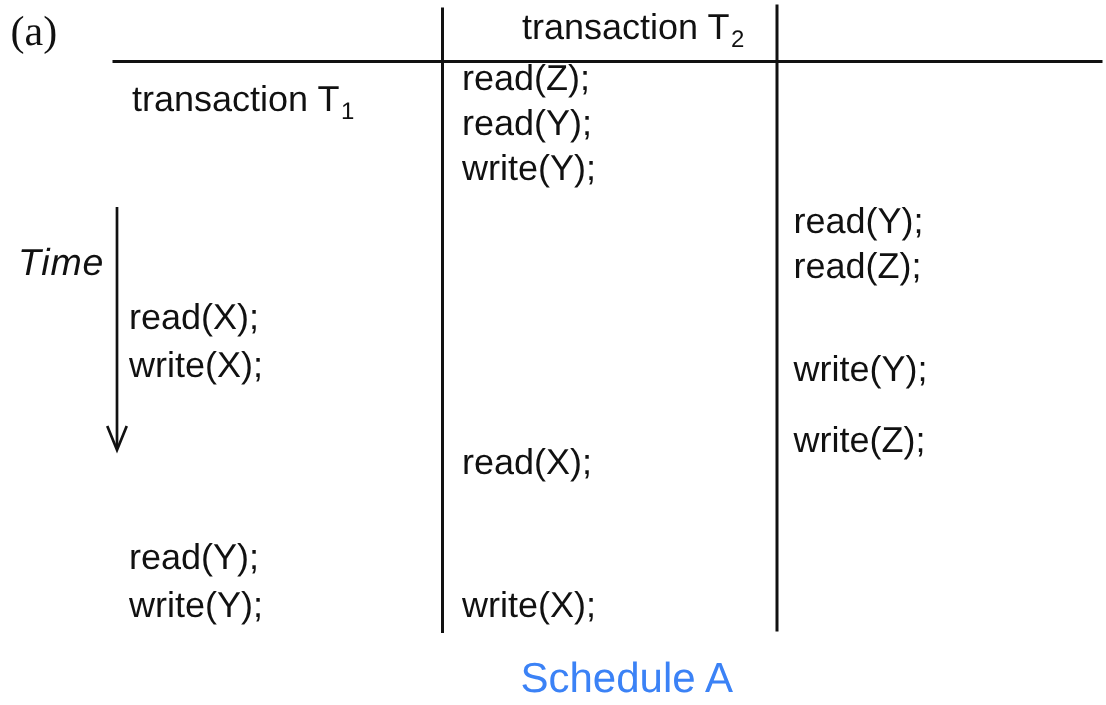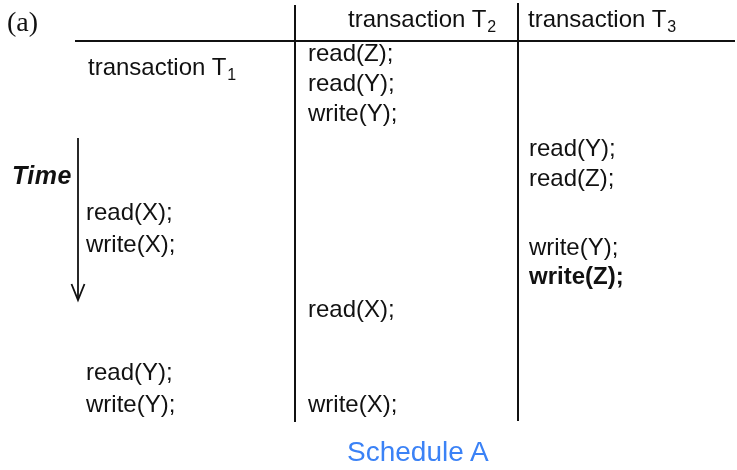--- a/index.html
+++ b/index.html
@@ -44,21 +44,21 @@
   .col-1 { left: 308px; width: 200px; }
   .col-2 { left: 529px; width: 200px; }
   .op {
     position: absolute; left: 0;
     font-size: 24px; line-height: 1; white-space: nowrap; color: #111;
   }
 
   .time-label {
     position: absolute; left: 12px; top: 163px;
     font-size: 25px; line-height: 1;
-    font-style: italic; font-weight: 700; color: #111;
+    font-style: italic; font-weight: 400; color: #111;
     letter-spacing: 0.5px;
   }
   .time-arrow {
     position: absolute; left: 68px; top: 134px;
     width: 22px; height: 170px;
   }
 
   .caption {
     position: absolute; left: 347px; top: 438px;
     font-size: 28px; line-height: 1; white-space: nowrap; color: #3b82f6;
@@ -72,21 +72,20 @@
   <div class="panel-label">(a)</div>
 
   <div class="header-underline"></div>
   <div class="col-separator sep-1"></div>
   <div class="col-separator sep-2"></div>
 
   <div class="col-header header-t1"><span>transaction T</span><sub>1</sub></div>
 
   <div class="col-header header-t2"><span>transaction T</span><sub>2</sub></div>
 
-  <div class="col-header header-t3"><span>transaction T</span><sub>3</sub></div>
 
   <div class="time-label">Time</div>
 
   <svg class="time-arrow" viewBox="0 0 22 170" xmlns="http://www.w3.org/2000/svg">
     <line x1="10" y1="4" x2="10" y2="164" stroke="#111" stroke-width="1.8"></line>
     <polyline points="3.5,150 10,166 16.5,150" fill="none" stroke="#111" stroke-width="1.8"></polyline>
   </svg>
 
   <div class="ops-col col-0">
       <div class="op" style="top: 200px;">read(X);</div>
@@ -98,18 +97,18 @@
       <div class="op" style="top: 41px;">read(Z);</div>
       <div class="op" style="top: 71px;">read(Y);</div>
       <div class="op" style="top: 101px;">write(Y);</div>
       <div class="op" style="top: 297px;">read(X);</div>
       <div class="op" style="top: 392px;">write(X);</div>
     </div>
   <div class="ops-col col-2">
       <div class="op" style="top: 136px;">read(Y);</div>
       <div class="op" style="top: 166px;">read(Z);</div>
       <div class="op" style="top: 235px;">write(Y);</div>
-      <div class="op" style="top: 264px; font-weight: bold;">write(Z);</div>
+      <div class="op" style="top: 282px;">write(Z);</div>
     </div>
 
   <div class="caption">Schedule A</div>
 
 </div>
 
 </body></html>

